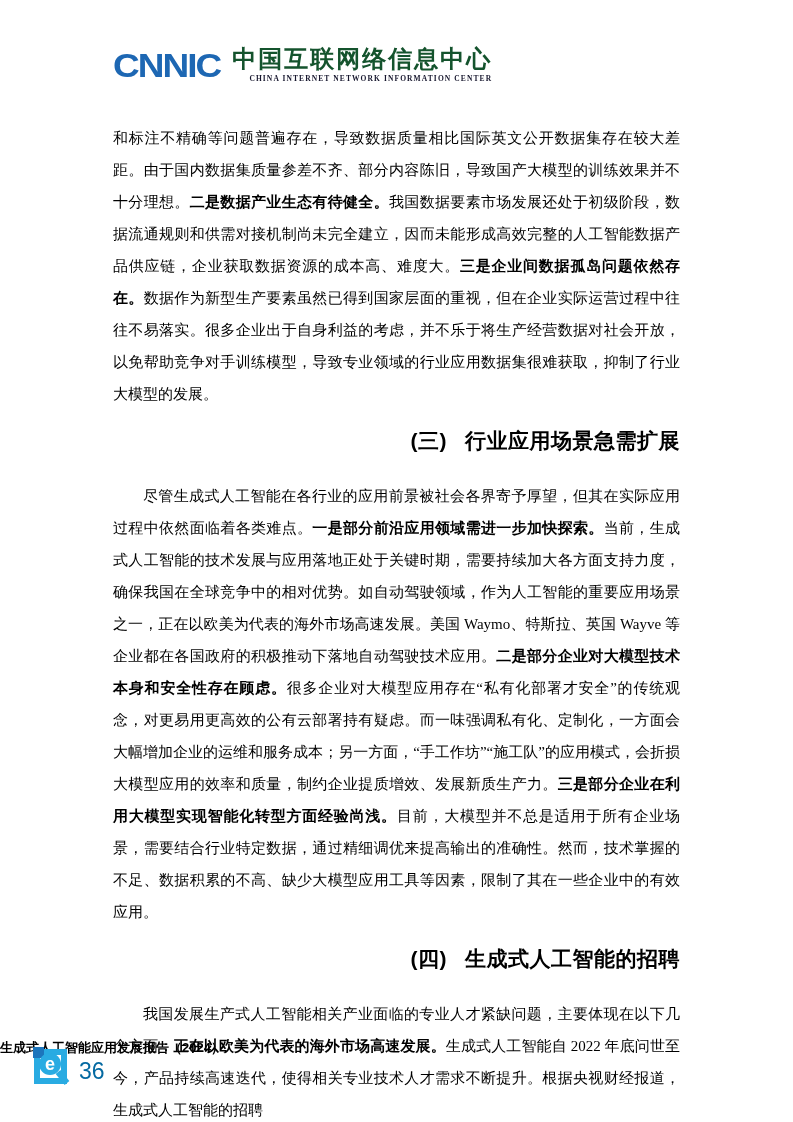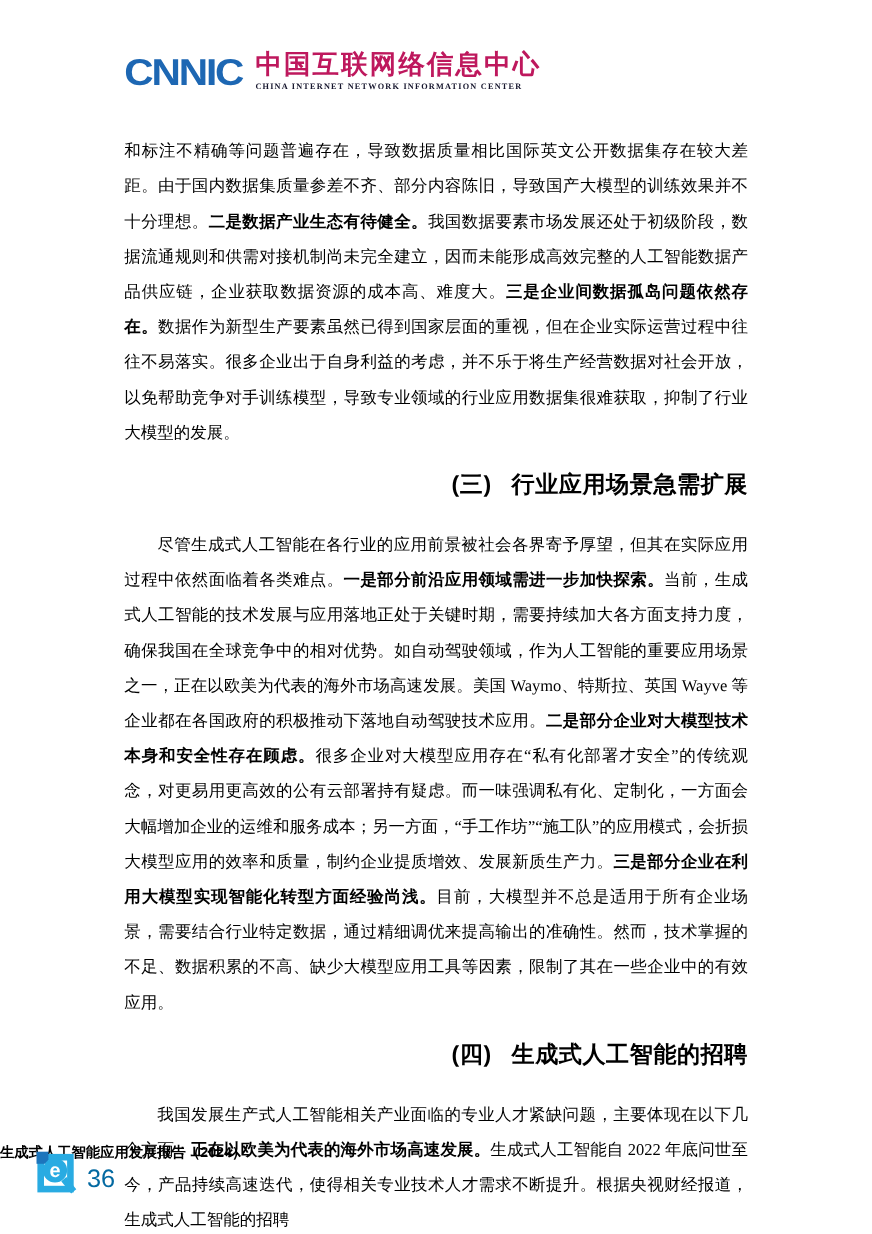--- a/index.html
+++ b/index.html
@@ -14,38 +14,39 @@
     color: #000000;
     overflow: hidden;
   }
 
   
   .header {
     display: flex;
     align-items: center;
     height: 42px;
     margin-bottom: 18px;
+    text-align: right;
   }
   .cnnic-logo {
     font-family: "Liberation Sans", "DejaVu Sans", sans-serif;
     font-weight: 800;
     font-size: 37px;
     letter-spacing: -2px;
     color: #1d67b3;
     line-height: 1;
     transform: scaleY(0.92);
     margin-right: 12px;
   }
   .org-names { display: flex; flex-direction: column; justify-content: center; }
   .org-zh {
     font-family: "Liberation Serif", "DejaVu Serif", serif;
     font-weight: bold;
     font-size: 24px;
     letter-spacing: 2px;
-    color: #be185d;
+    color: #14532d;
     line-height: 1.05;
   }
   .org-en {
     font-family: "Liberation Serif", "DejaVu Serif", serif;
     font-weight: bold;
     font-size: 7.5px;
     letter-spacing: 1.1px;
     color: #16162d;
     margin-top: 2px;
   }

